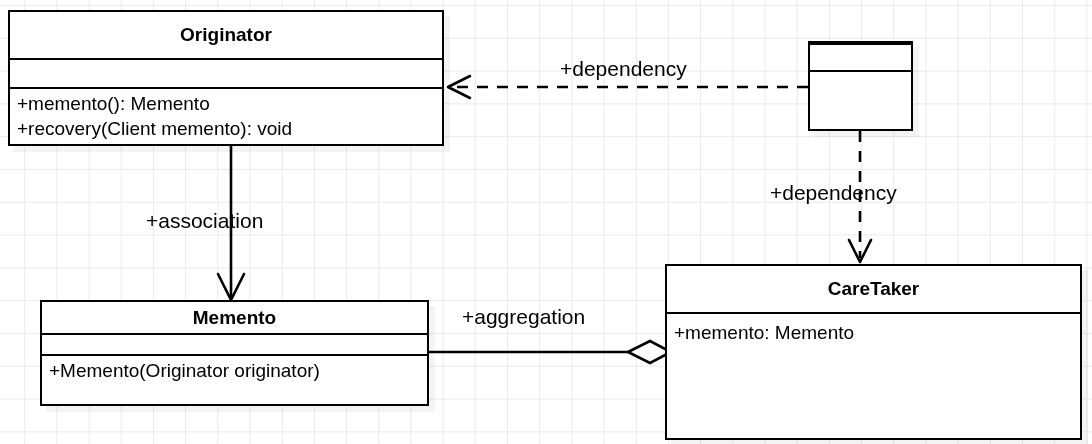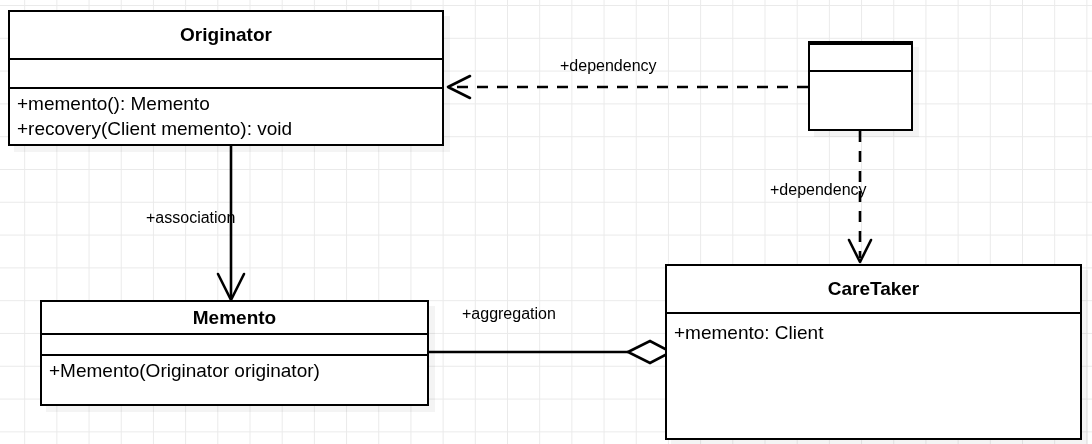--- a/index.html
+++ b/index.html
@@ -83,21 +83,21 @@
   #class-memento .uml-ops   { flex: 1 1 auto; }
 
   #class-caretaker { left: 665px; top: 264px; width: 417px; height: 176px; }
   #class-caretaker .uml-name  { height: 46px; }
   #class-caretaker .uml-attrs { height: 39px; display:flex; align-items:center; padding-top:0; padding-bottom:0; }
   #class-caretaker .uml-ops   { flex: 1 1 auto; }
 
   
   .edge-label {
     position: absolute;
-    font-size: 16px;
+    font-size: 21px;
     color: #000000;
     white-space: nowrap;
     z-index: 4;
     background: transparent;
   }
   #label-dependency-top    { left: 560px; top: 57px; }
   #label-dependency-right  { left: 770px; top: 181px; }
   #label-association       { left: 146px; top: 209px; }
   #label-aggregation       { left: 462px; top: 305px; }
 </style>
@@ -147,21 +147,21 @@
     <div class="uml-name">Memento</div>
     <div class="uml-attrs empty"></div>
     <div class="uml-ops">
       <span class="uml-row">+Memento(Originator originator)</span>
     </div>
   </div>
 
   <div class="uml-class" id="class-caretaker">
     <div class="uml-name">CareTaker</div>
     <div class="uml-attrs">
-      <span class="uml-row">+memento: Client</span>
+      <span class="uml-row">+memento: Memento</span>
     </div>
   </div>
 
   <div class="edge-label" id="label-dependency-top">+dependency</div>
 
   <div class="edge-label" id="label-dependency-right">+dependency</div>
 
   <div class="edge-label" id="label-association">+association</div>
 
   <div class="edge-label" id="label-aggregation">+aggregation</div>

